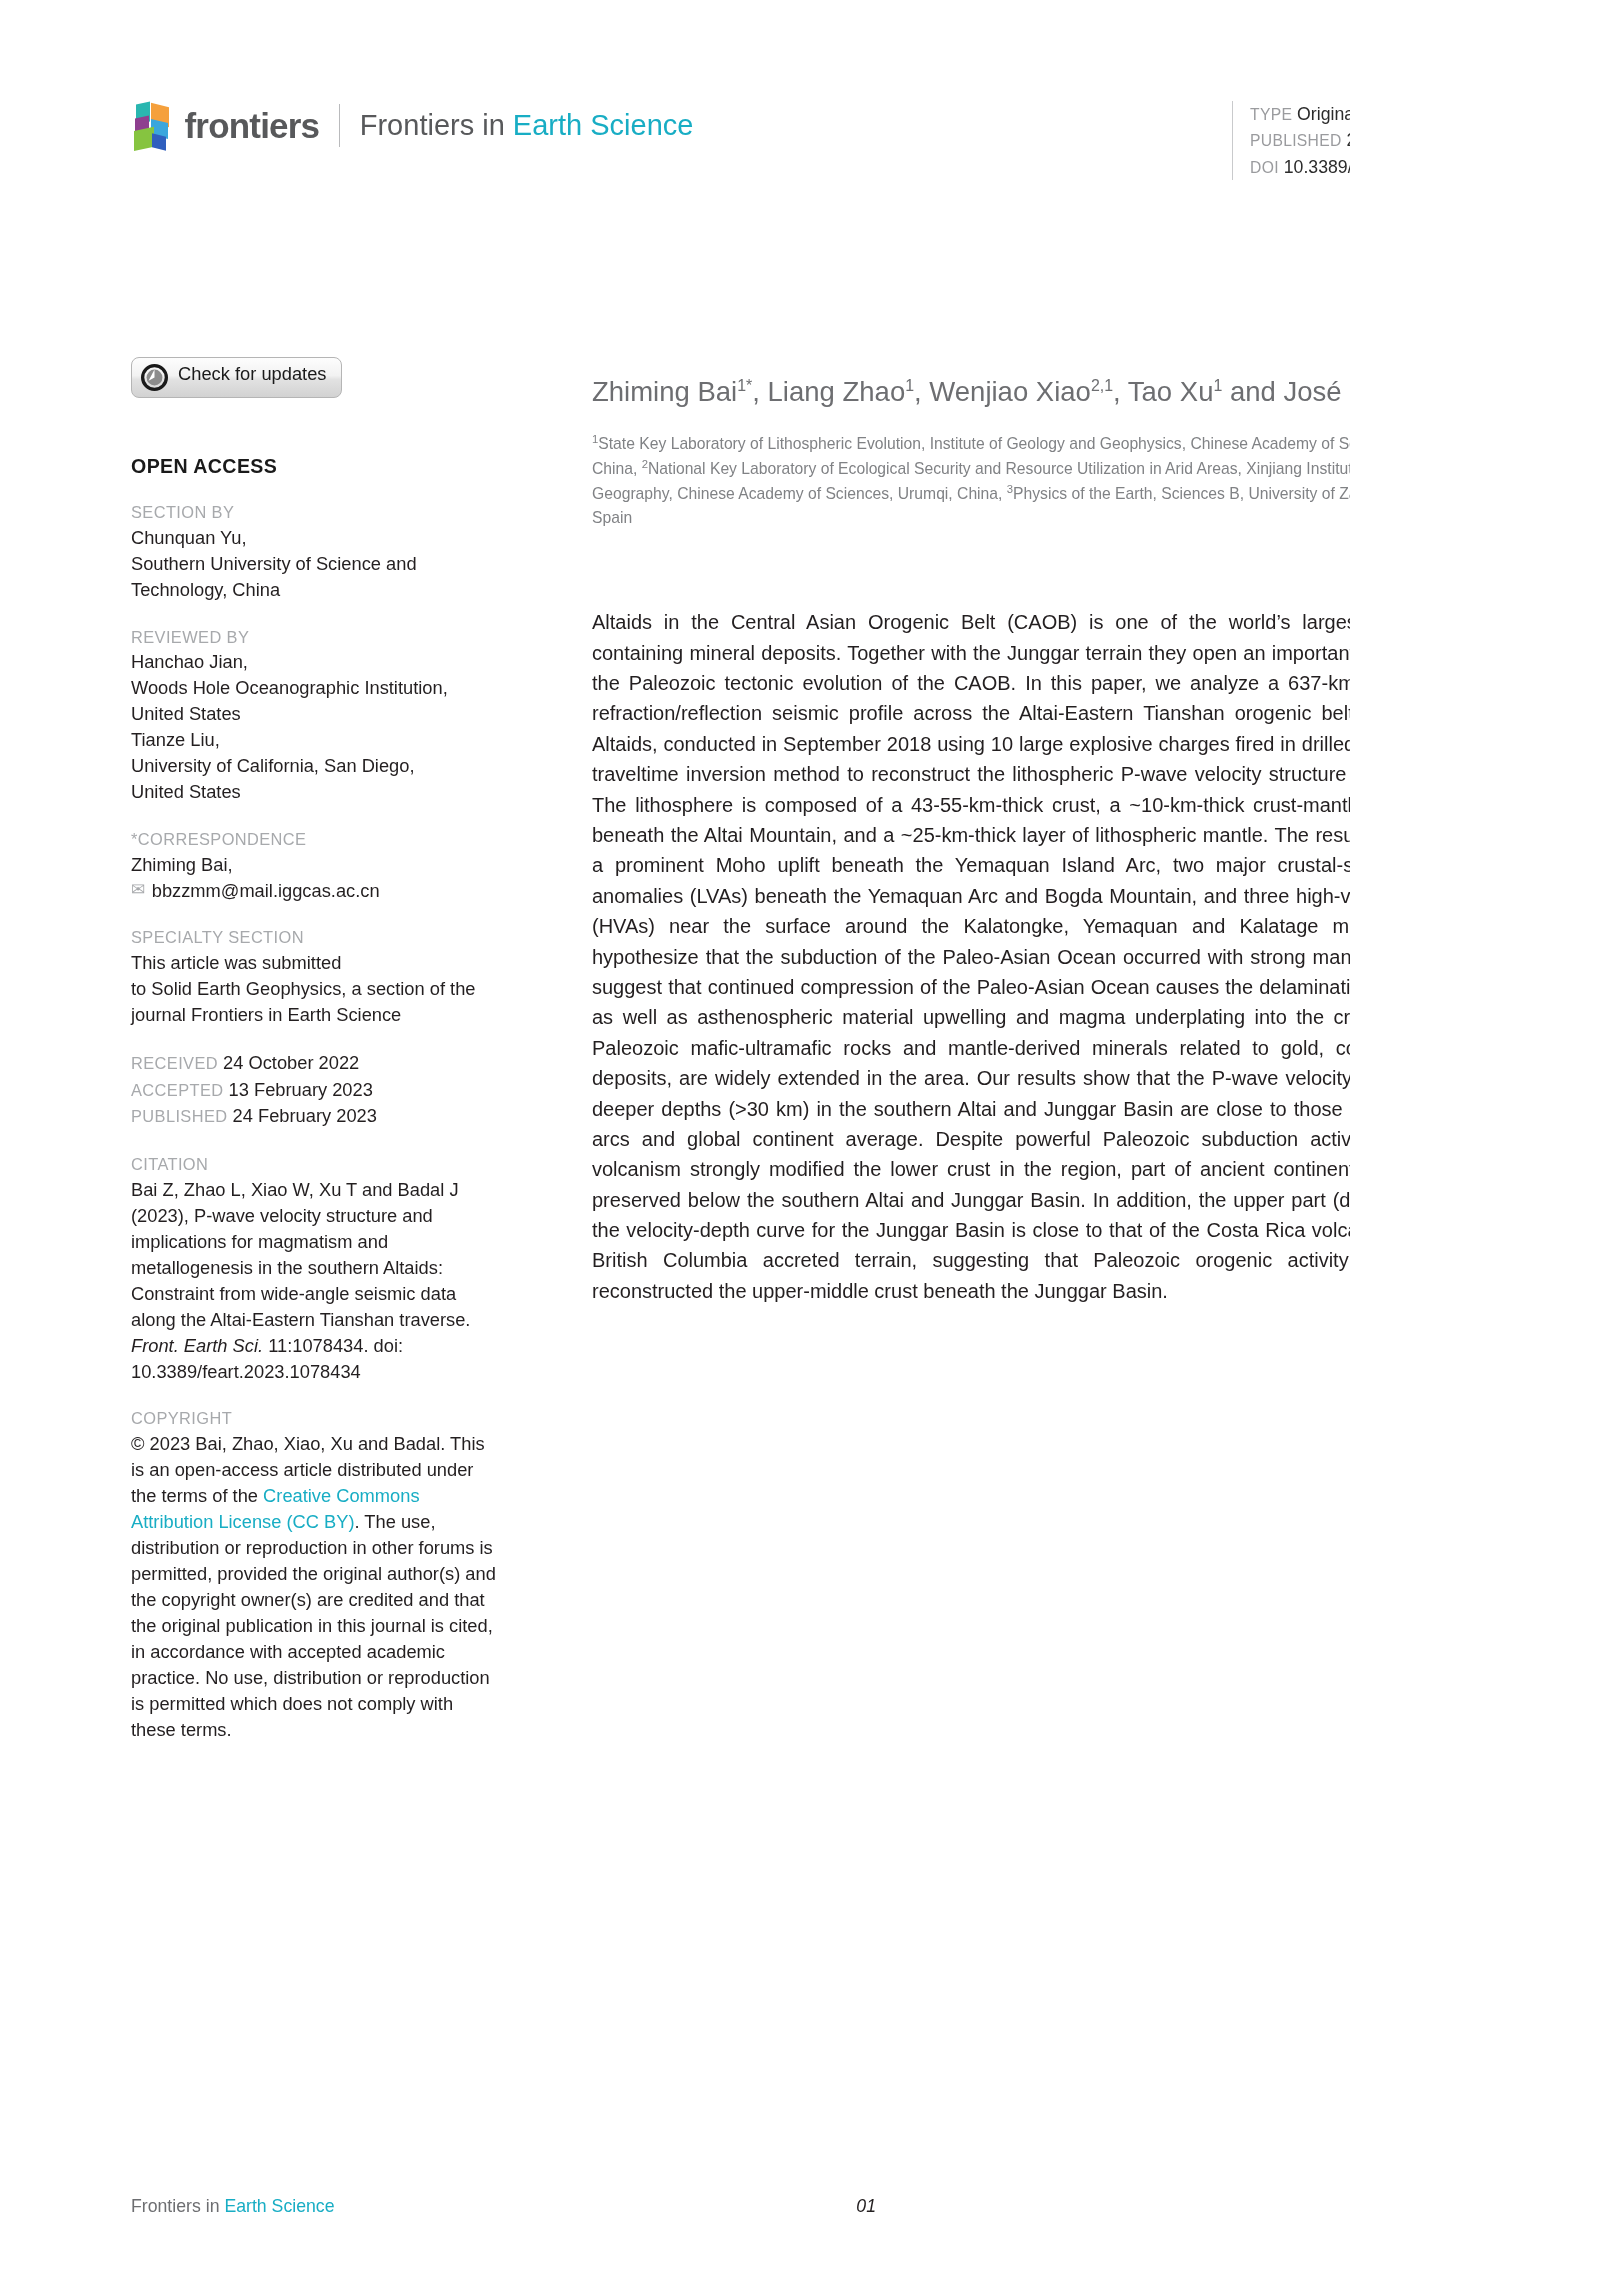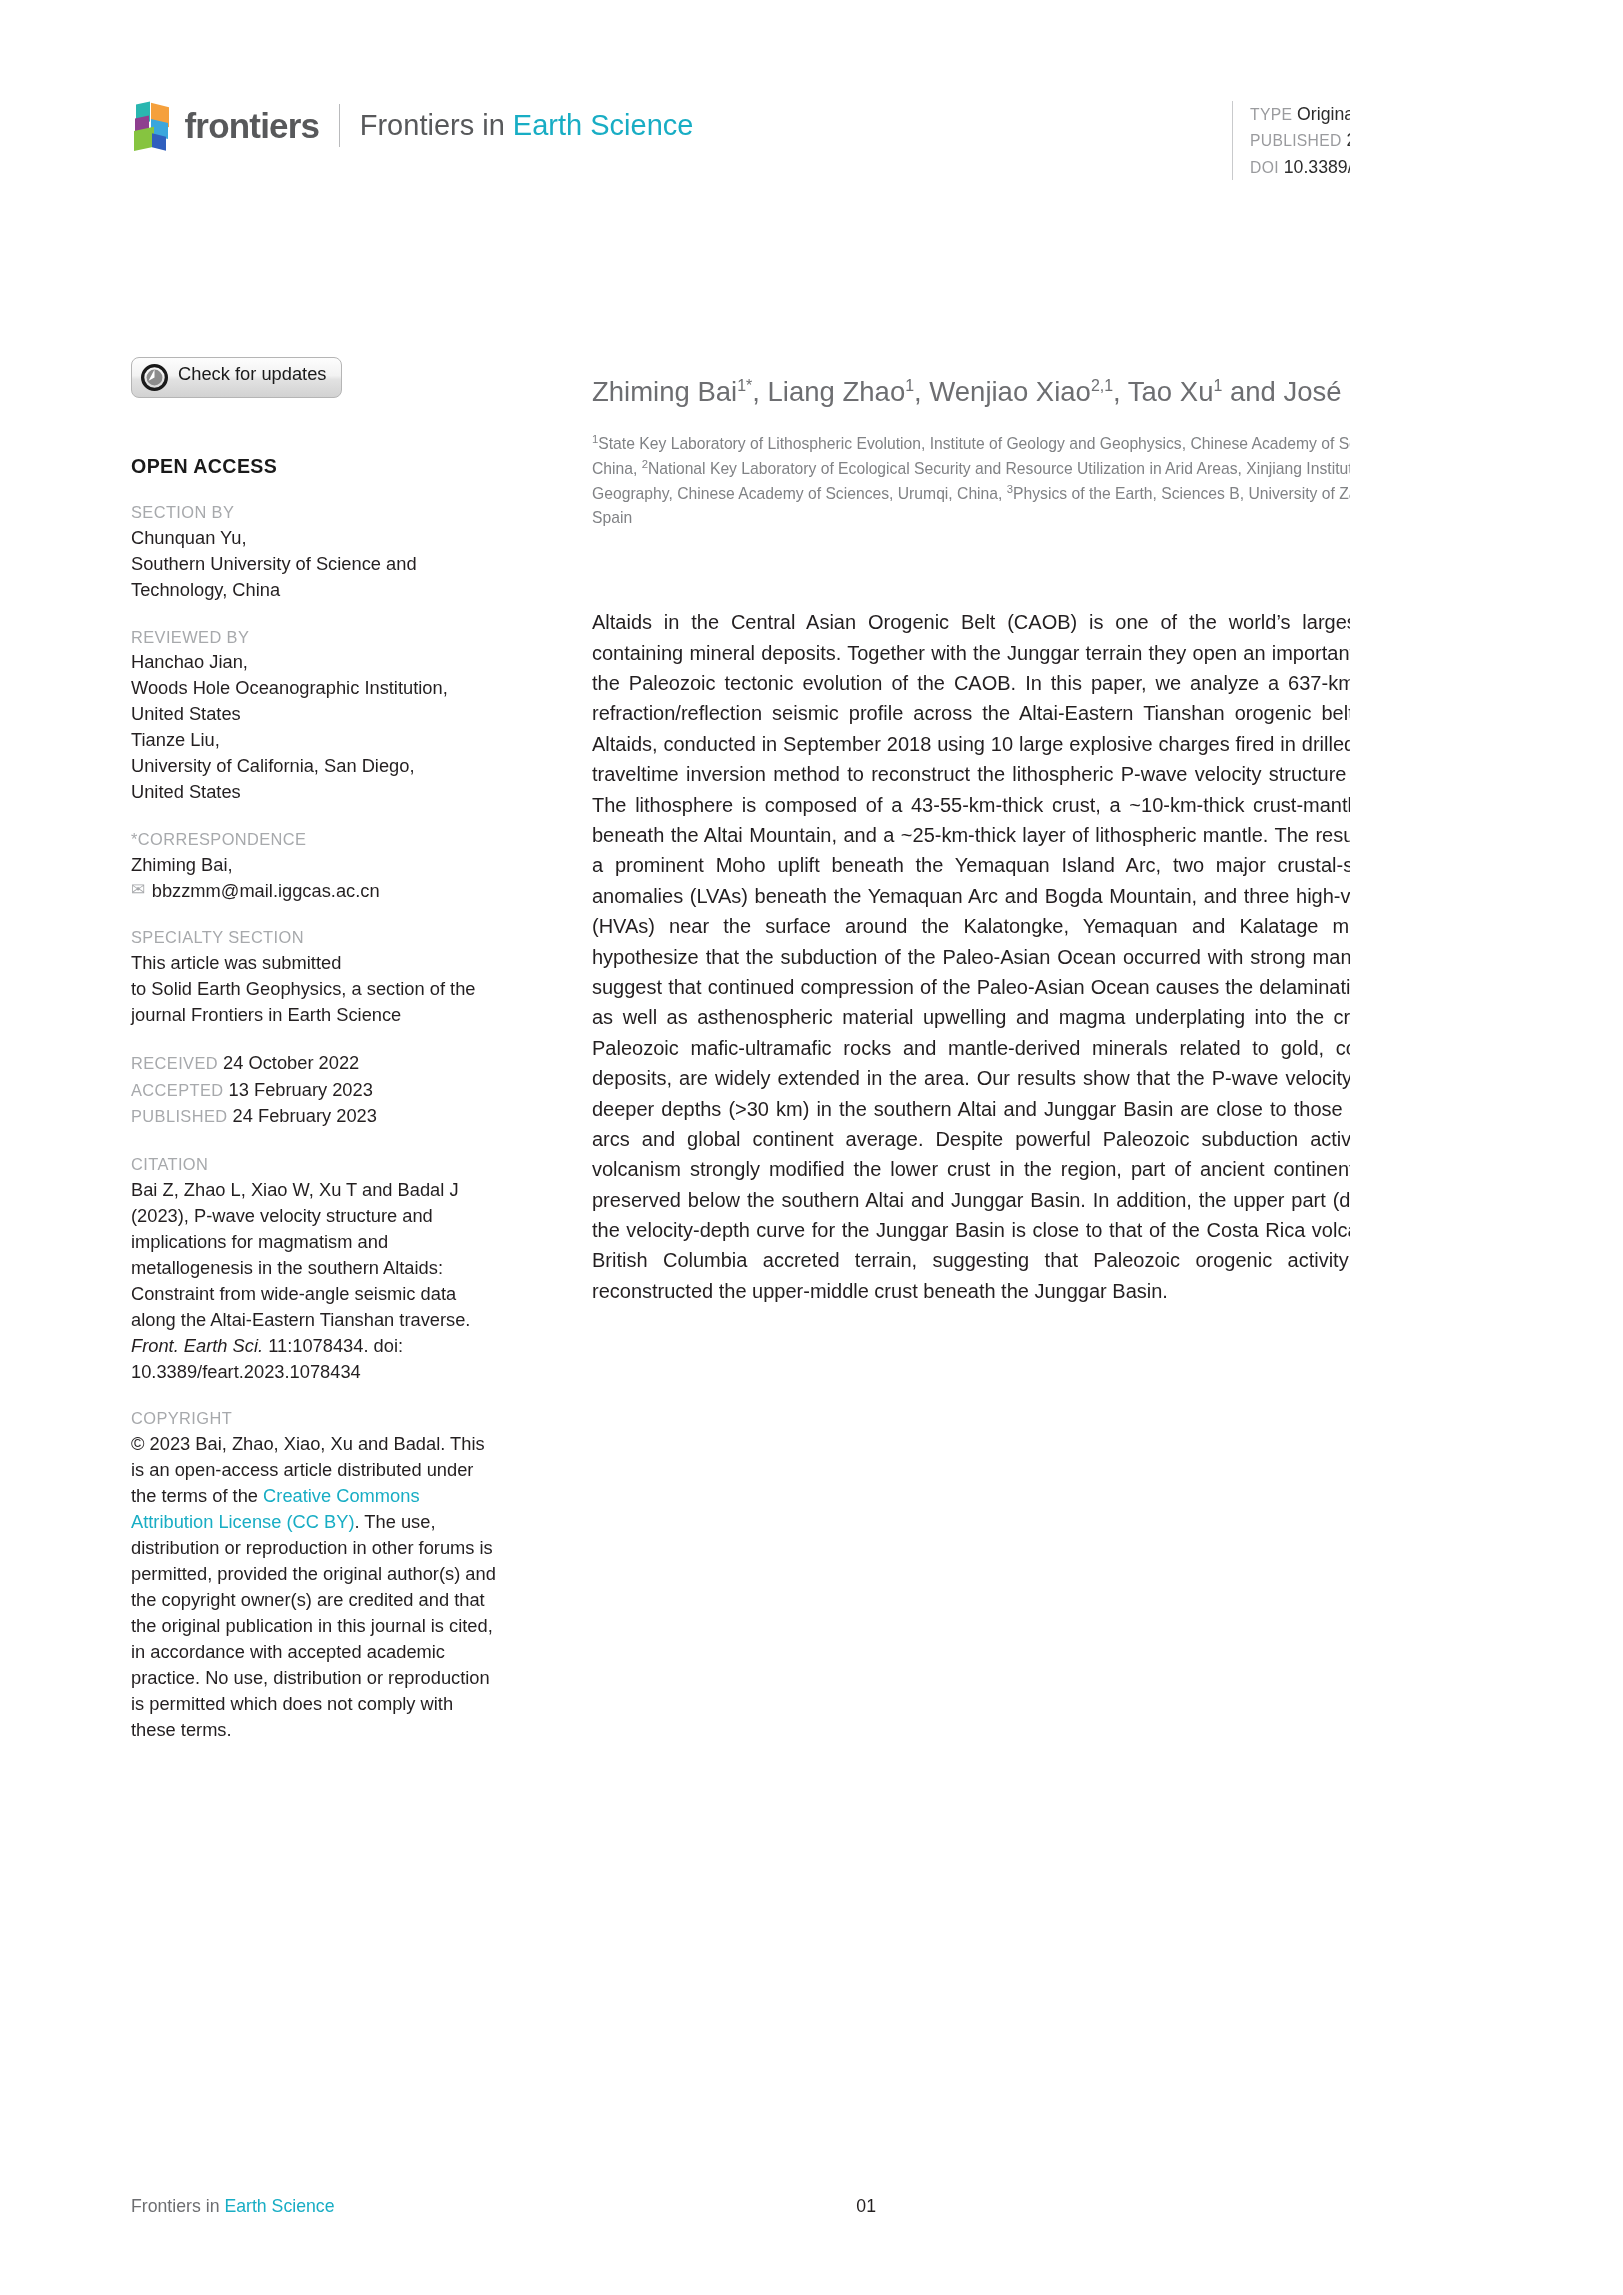--- a/index.html
+++ b/index.html
@@ -206,21 +206,21 @@
     position: absolute;
     left: 131px;
     top: 2196px;
     width: 1375px;
     display: flex;
     align-items: baseline;
     justify-content: space-between;
     font-size: 17.7px;
     color: #6d6e71;
   }
-  .footer .page-no { color: #231f20; }
+  .footer .page-no { color: #231f20; font-style: italic; }
   .footer .right { color: #18adc4; }
 </style>
 </head>
 <body>
 
 <div id="page">
 
   <div class="header">
 
     <div class="brand">

